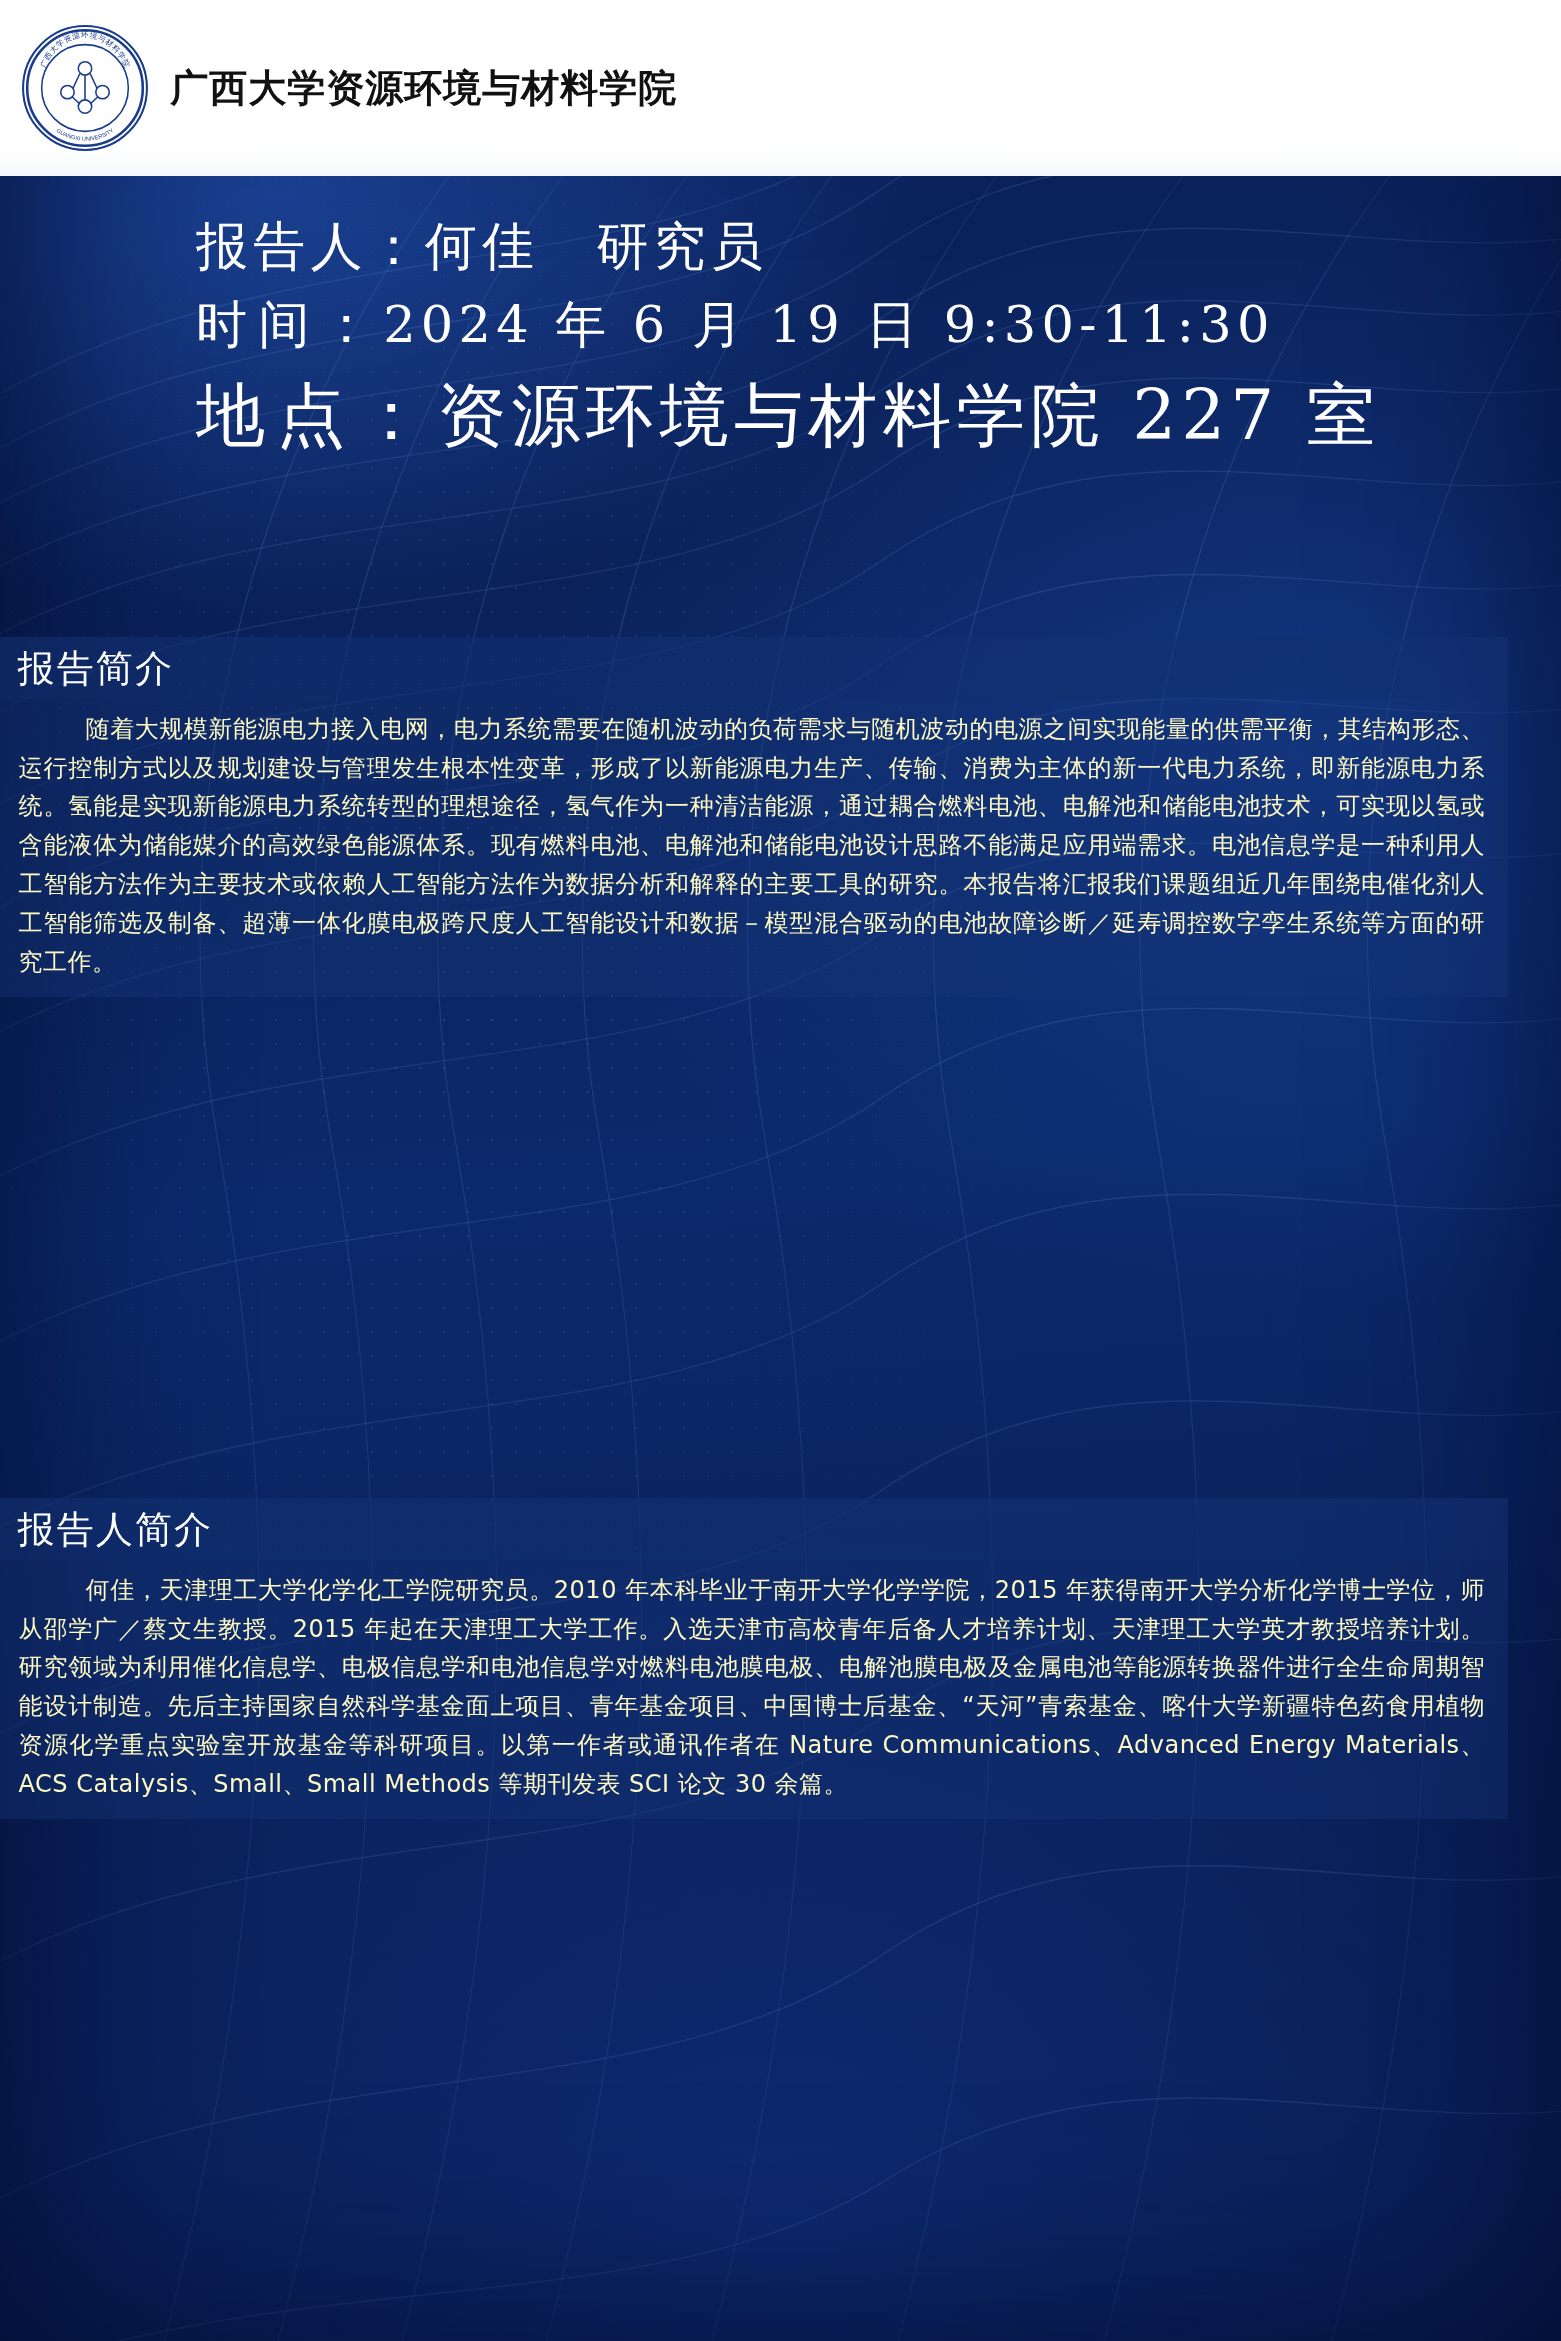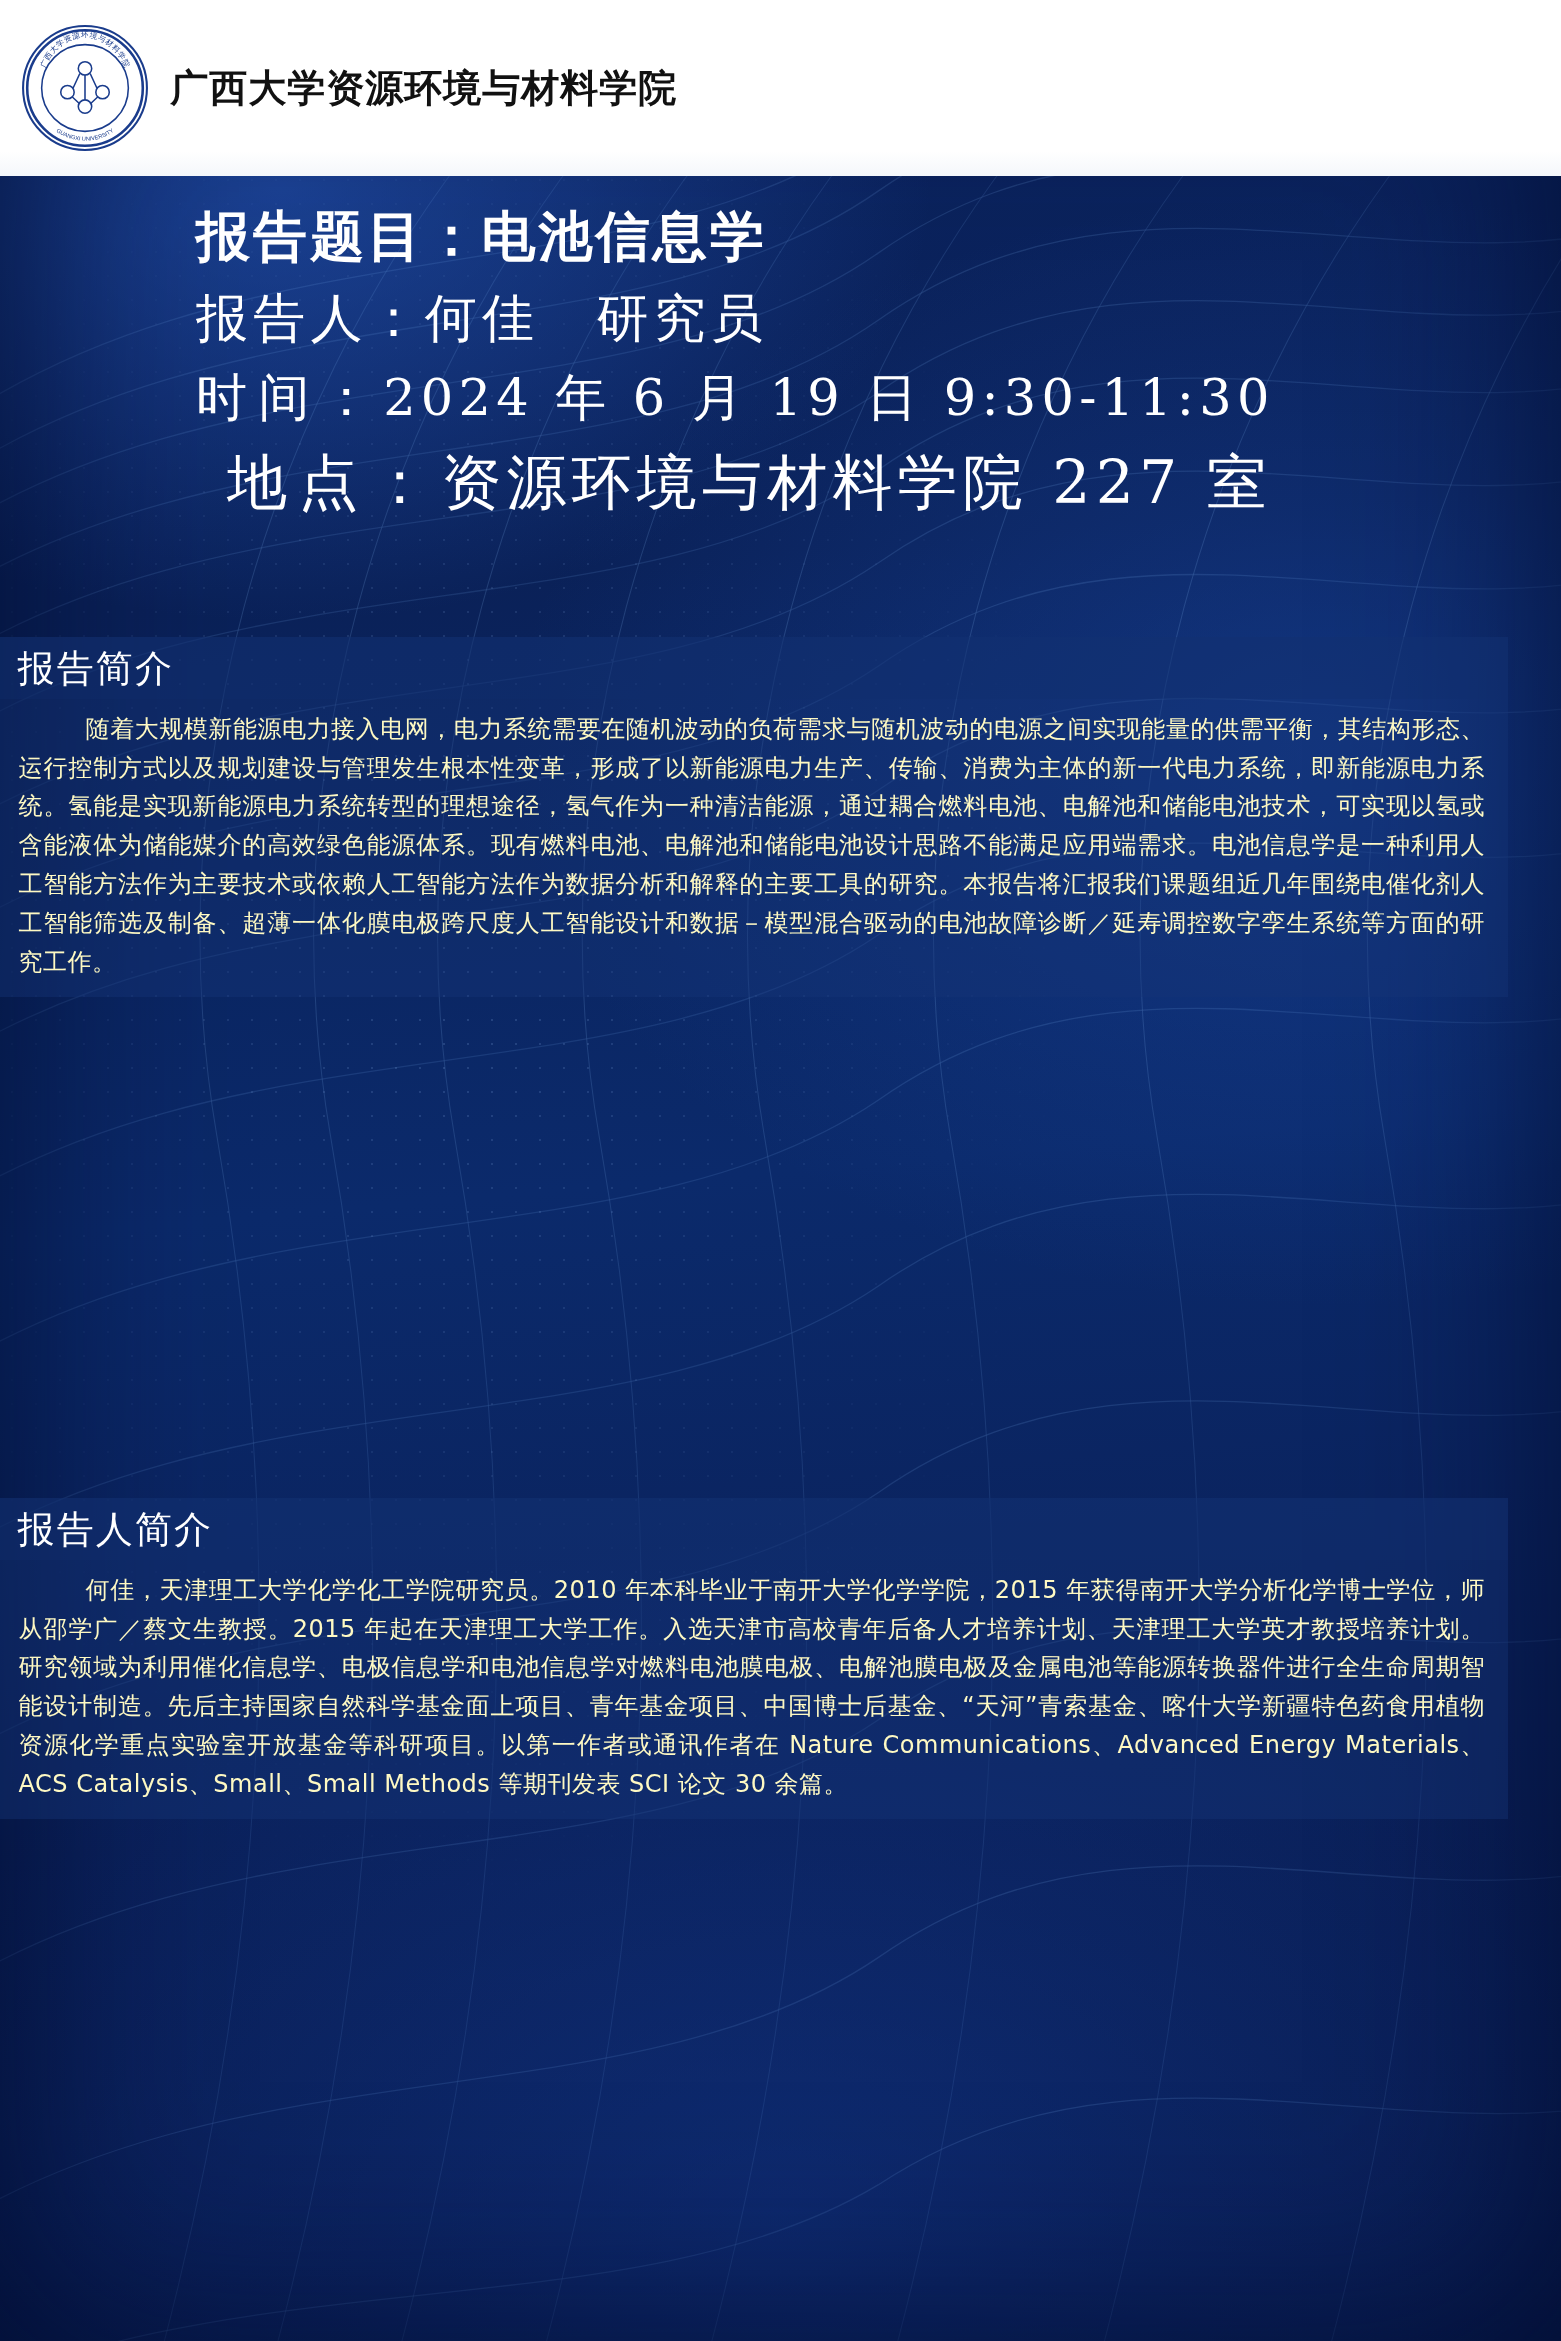--- a/index.html
+++ b/index.html
@@ -77,21 +77,21 @@
     position:absolute;top:182px;left:0;width:1562px;
     padding:17.6px 36px 0 196px;
     box-sizing:border-box;
     color:#ffffff;
     font-family:"DejaVu Serif","Liberation Serif",serif;
   }
   .t-row{white-space:nowrap;}
   .t-topic{font-size:54px;font-weight:bold;letter-spacing:3.1px;line-height:1.35;margin-bottom:5.2px;}
   .t-speaker{font-size:52px;letter-spacing:5.2px;line-height:1.35;margin-bottom:8.3px;margin-top:11px;}
   .t-time{font-size:51px;letter-spacing:5.2px;line-height:1.4;margin-bottom:6.2px;}
-  .t-place{font-size:60px;letter-spacing:5.2px;line-height:1.4;margin-left:31px;}
+  .t-place{font-size:69px;letter-spacing:5.2px;line-height:1.4;}
   .t-time .lbl,.t-place .lbl{letter-spacing:11.4px;}
 
   
   .panel{
     position:absolute;left:0;width:1508px;
     background:rgba(22,52,118,0.42);
     box-sizing:border-box;
   }
   .sec-head{
     color:#ffffff;
@@ -183,23 +183,20 @@
     </svg>
   </div>
 
   <div class="hdr-texts">
     <div class="hdr-line1">广西大学资源环境与材料学院</div>
   </div>
 
 </div>
 
 <div class="titleblock">
-  <div class="t-row t-topic">
-    <span>报告题目：</span><span>电池信息学</span>
-  </div>
   <div class="t-row t-speaker">
     <span>报告人：</span><span>何佳　研究员</span>
   </div>
   <div class="t-row t-time">
     <span class="lbl">时间：</span><span>2024 年 6 月 19 日 9:30-11:30</span>
   </div>
   <div class="t-row t-place">
     <span class="lbl">地点：</span><span>资源环境与材料学院 227 室</span>
   </div>
 </div>

